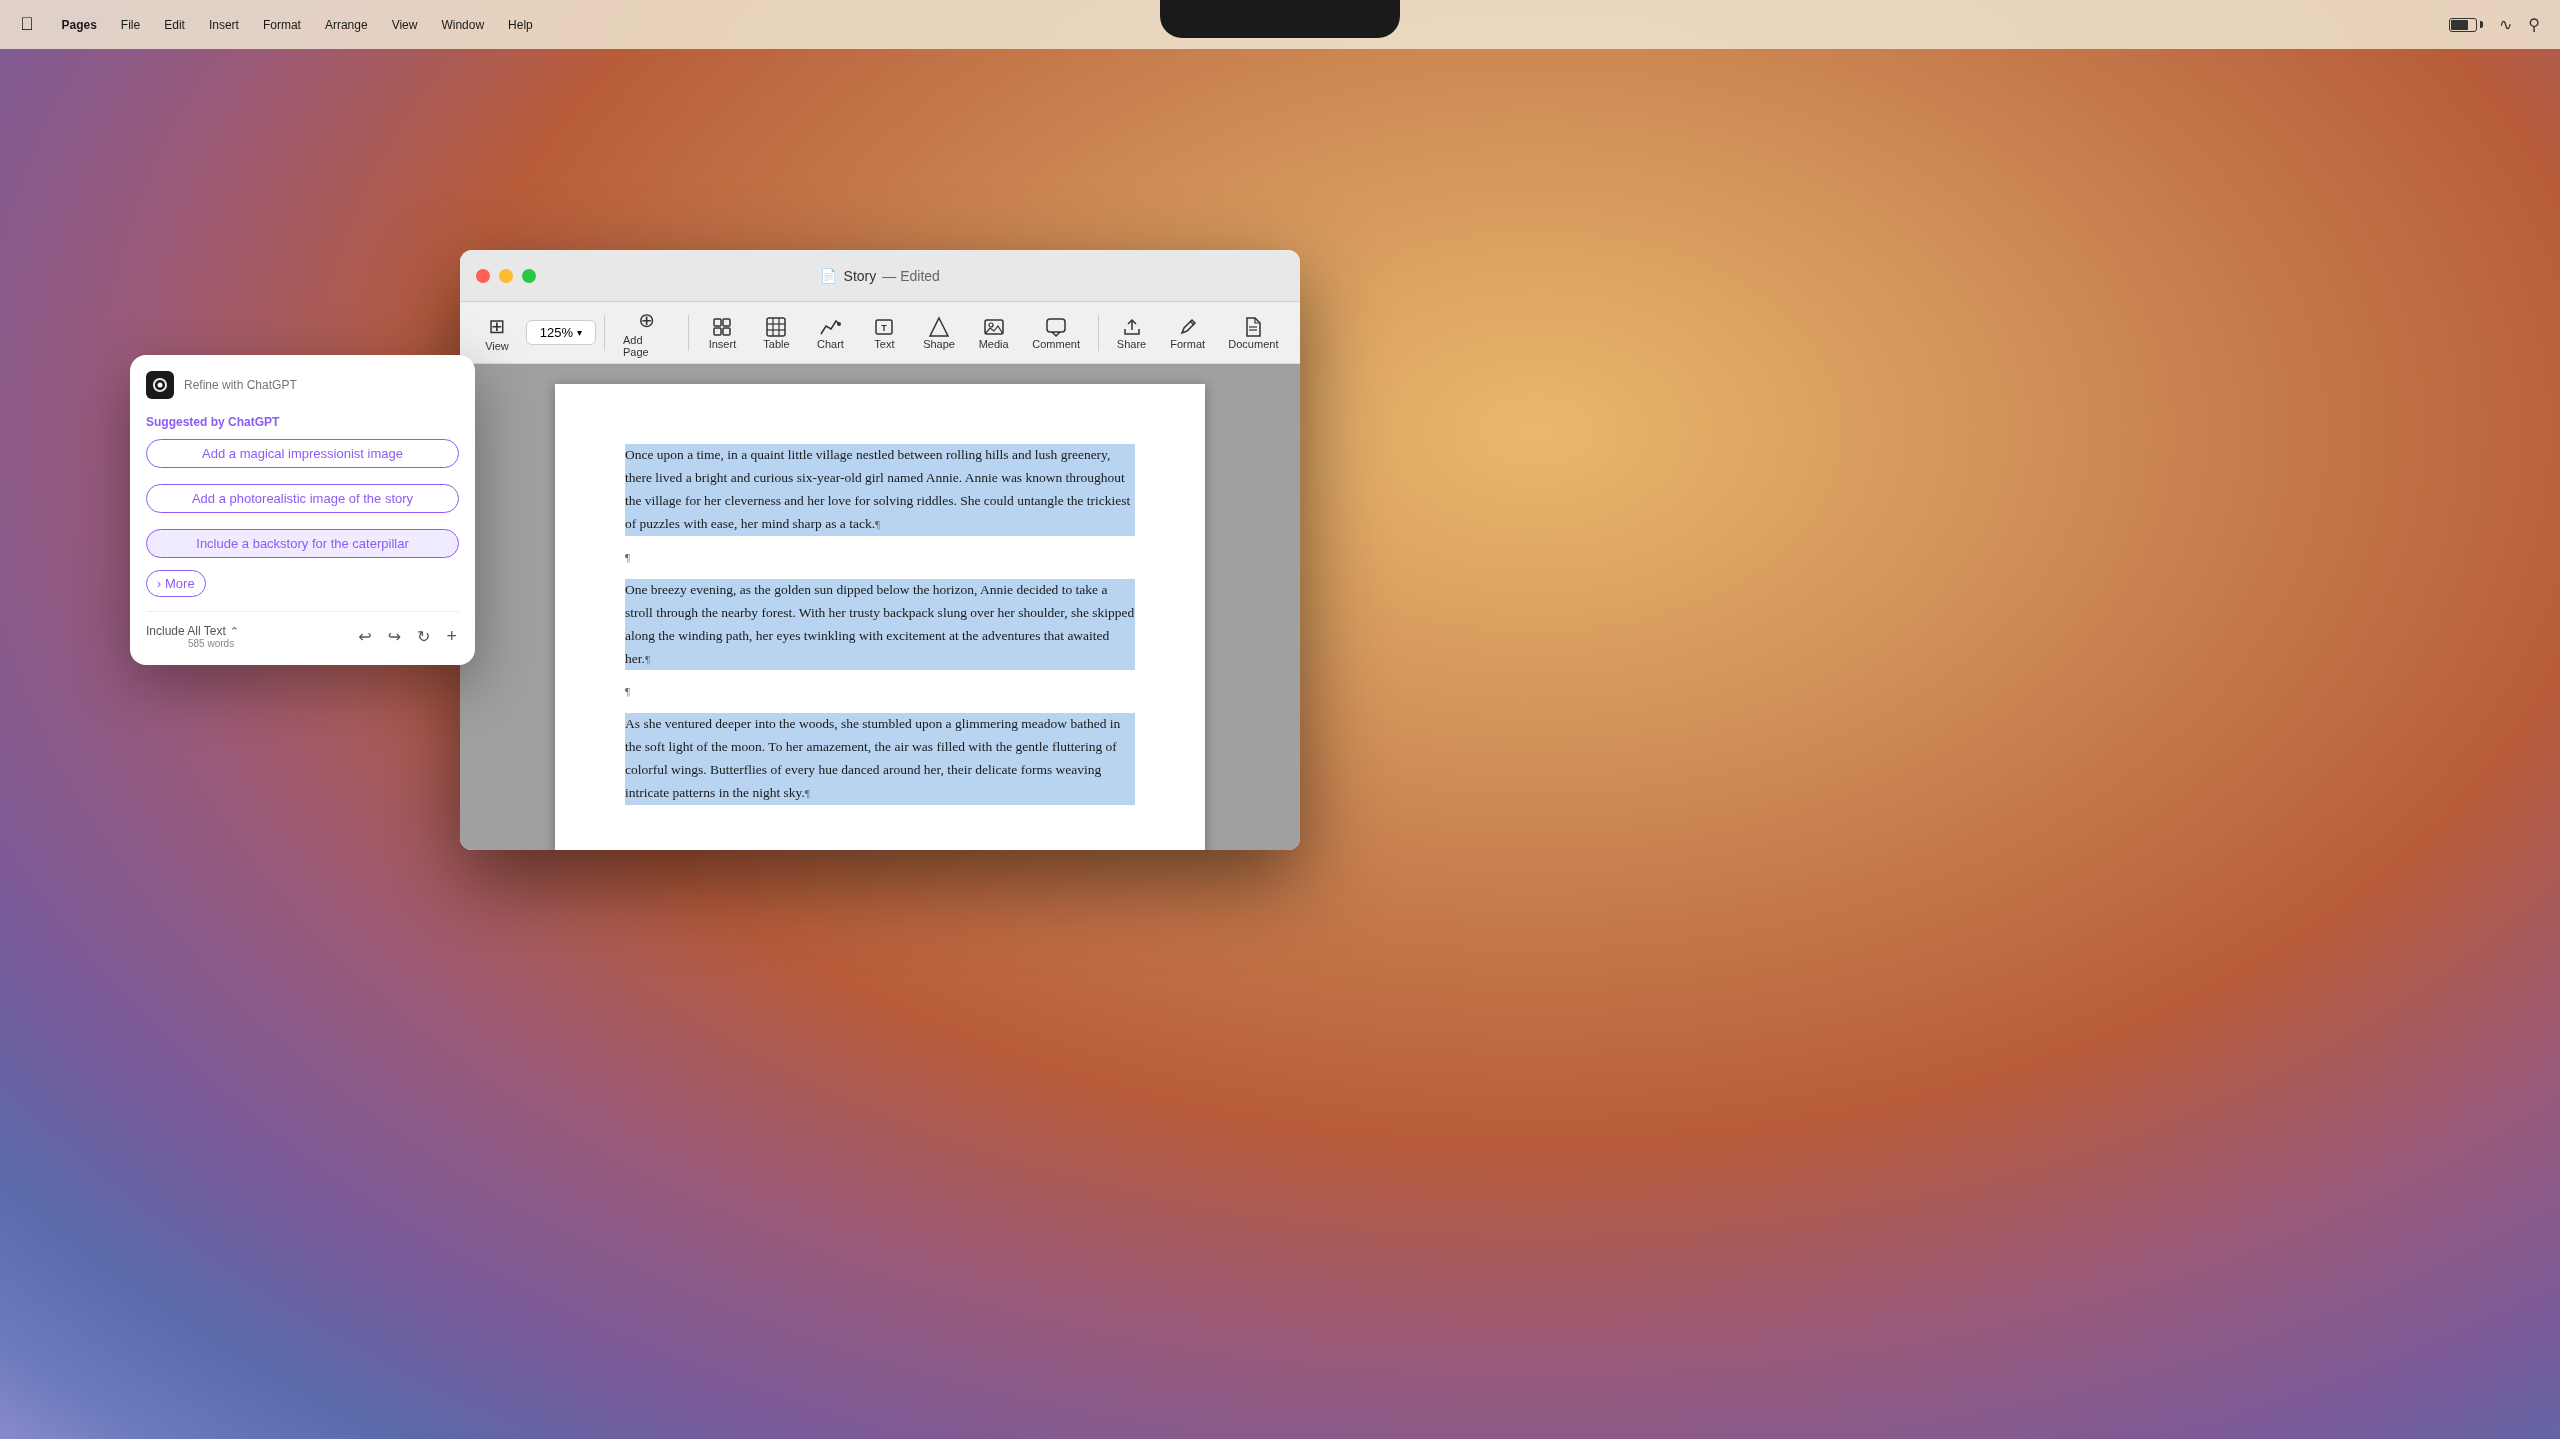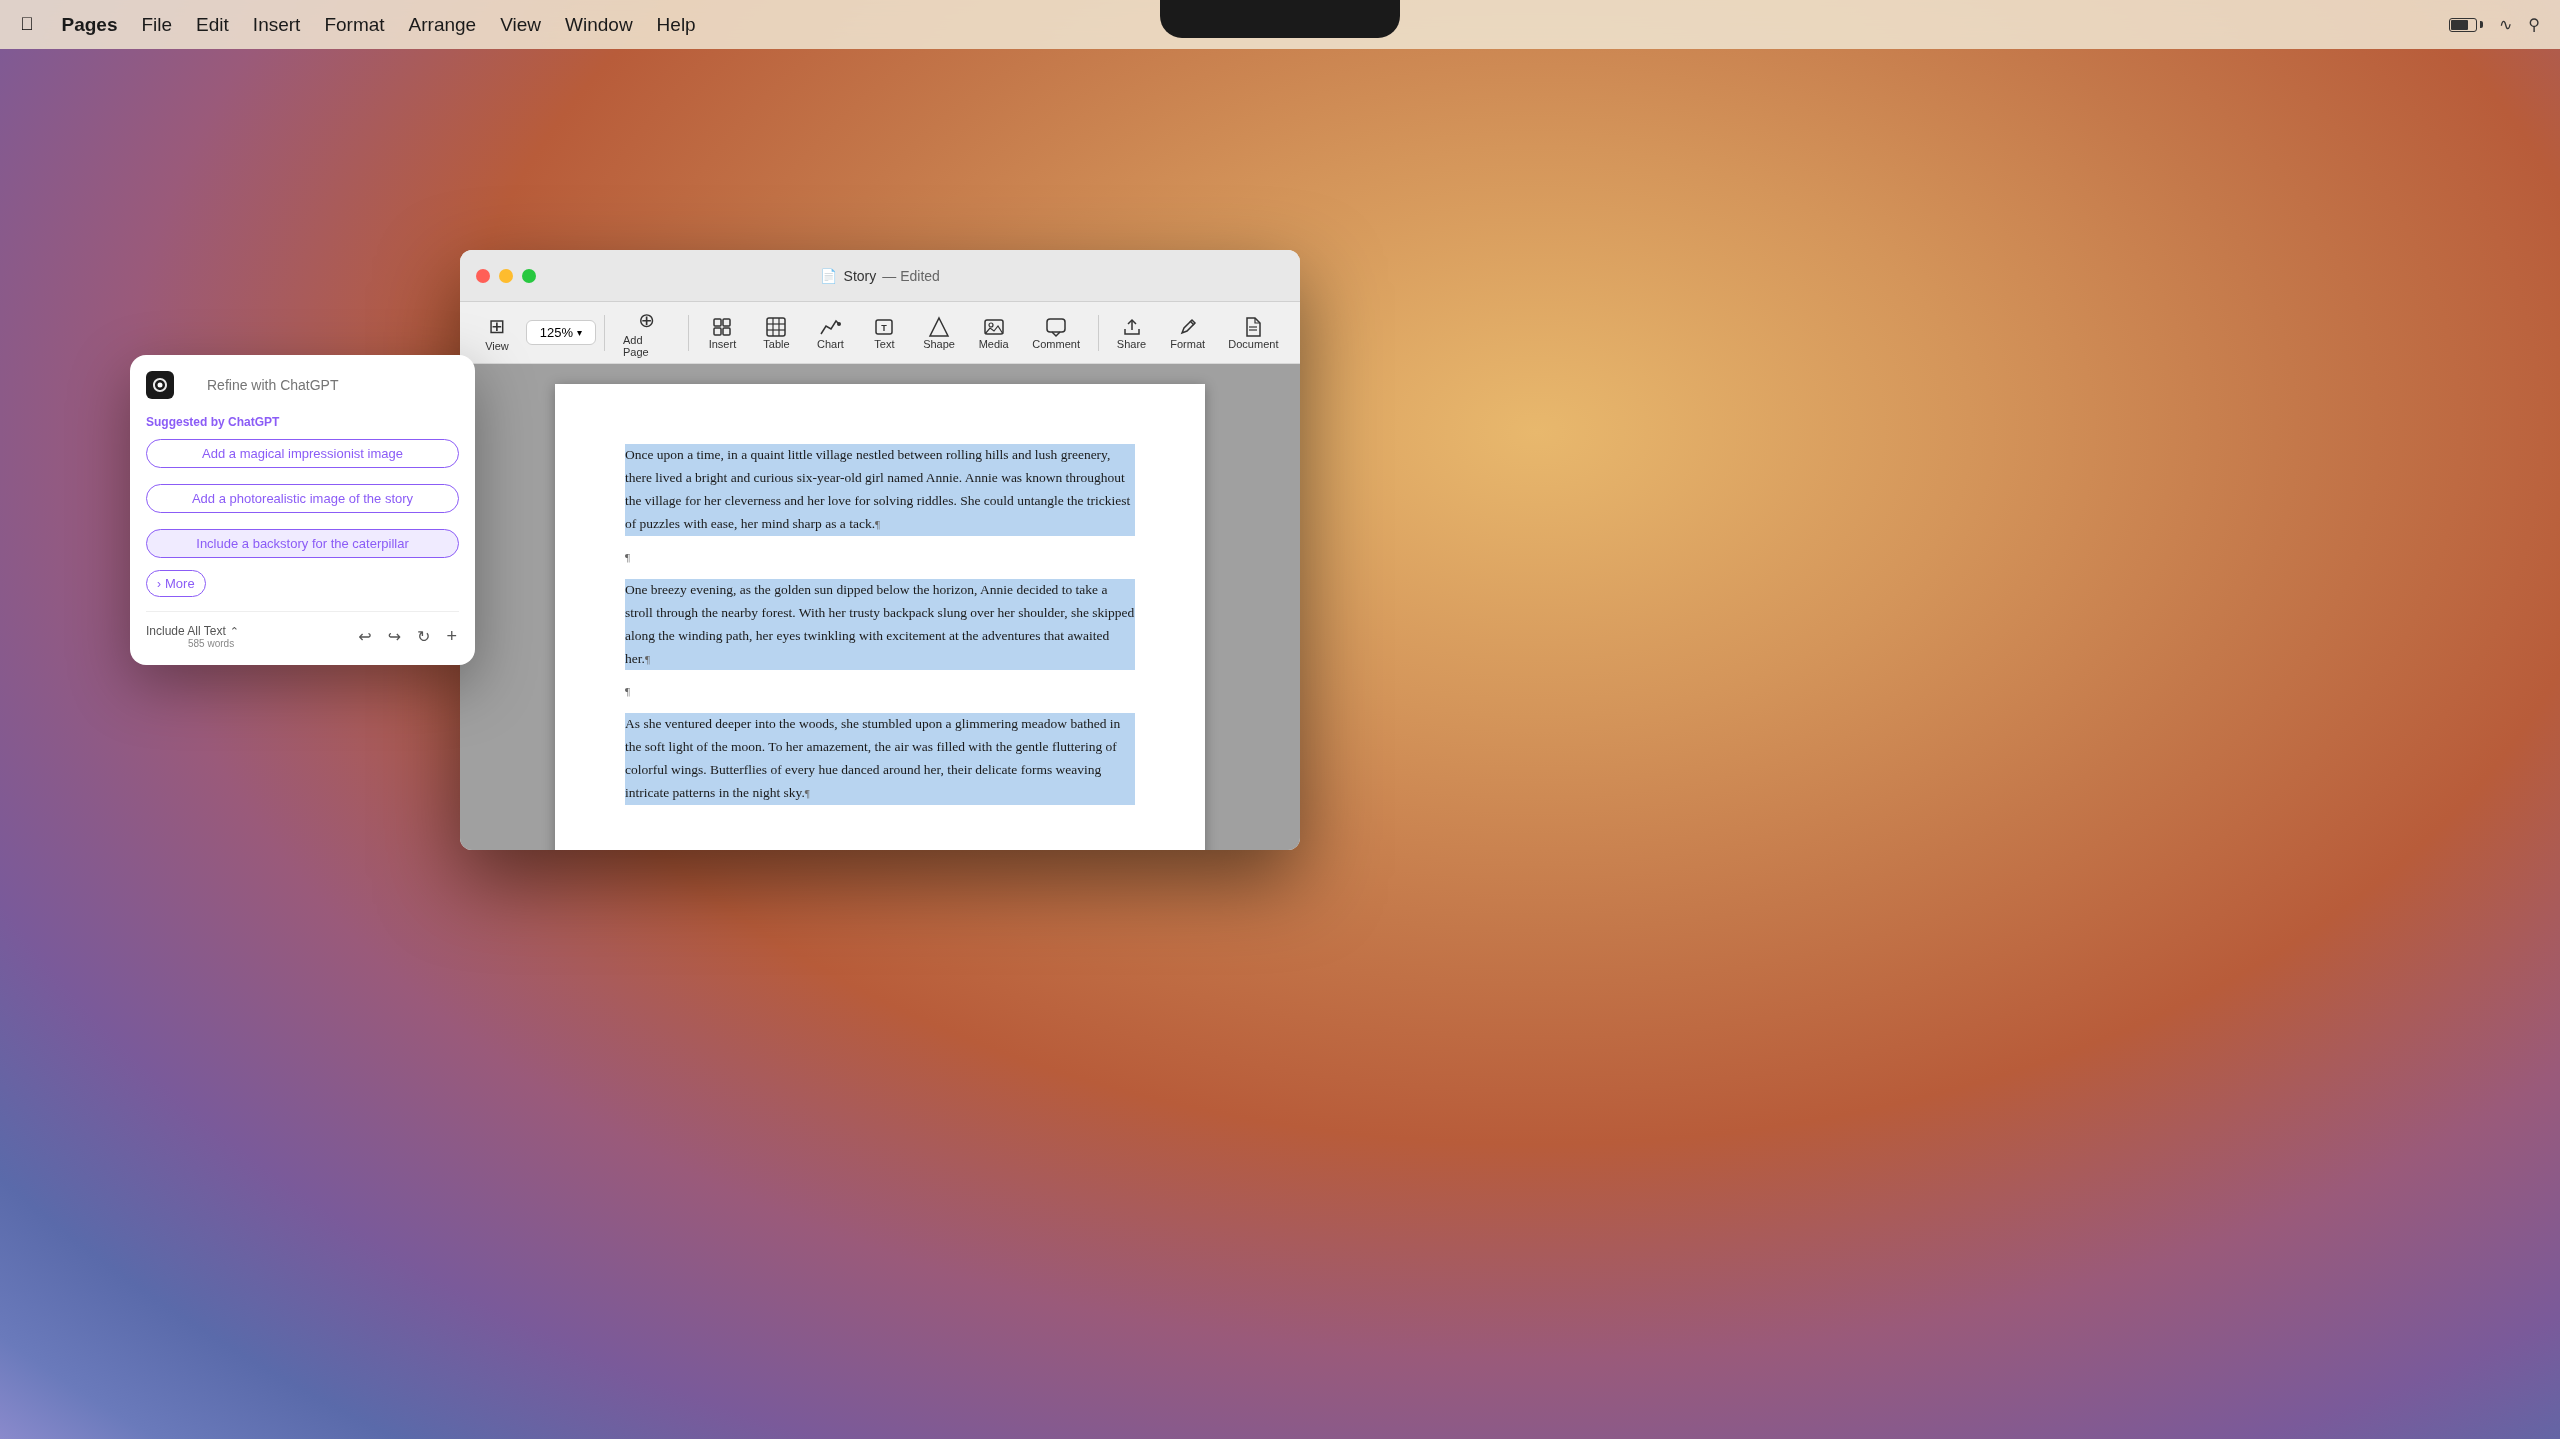--- a/index.html
+++ b/index.html
@@ -42,21 +42,21 @@
       align-items: center;
       gap: 24px;
     }
 
     .apple-logo {
       font-size: 18px;
       margin-right: 4px;
     }
 
     .menubar-item {
-      font-size: 19px;
+      font-size: 12px;
       color: #1a1a1a;
       cursor: pointer;
     }
 
     .menubar-item.bold {
       font-weight: 600;
     }
 
     .menubar-right {
       margin-left: auto;
@@ -262,24 +262,23 @@
       display: flex;
       align-items: center;
       justify-content: center;
       flex-shrink: 0;
     }
 
     .chatgpt-input {
       flex: 1;
       border: none;
       outline: none;
-      font-size: 14px;
+      font-size: 12px;
       color: #999;
       background: transparent;
-      margin-left: 23px;
     }
 
     .suggested-label {
       font-size: 12px;
       color: #8b5cf6;
       font-weight: 600;
       margin-bottom: 10px;
     }
 
     .suggestion-btn {

